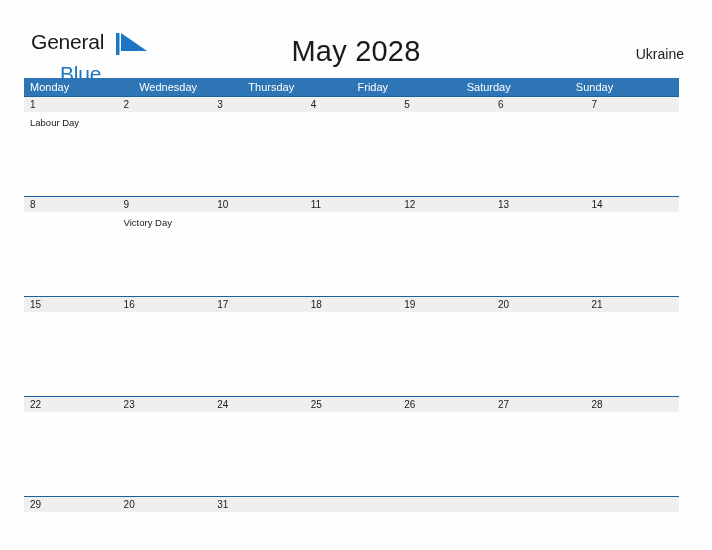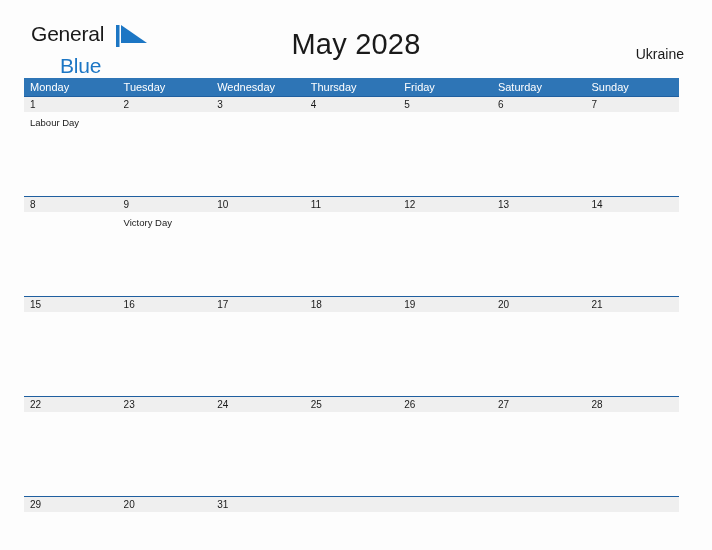--- a/index.html
+++ b/index.html
@@ -17,21 +17,21 @@
 
   
   .page-header {
     position: relative;
     height: 78px;
   }
 
   .brand {
     position: absolute;
     left: 31px;
-    top: 23px;
+    top: 31px;
     width: 100px;
     height: 40px;
     line-height: 1;
   }
   .brand-row1 {
     display: block;
     font-size: 21px;
     color: #1a1a1a;
     letter-spacing: -0.2px;
     height: 21px;
@@ -49,21 +49,21 @@
     left: 85px;
     top: 2px;
     width: 33px;
     height: 22px;
   }
 
   .cal-title {
     position: absolute;
     left: 0;
     right: 0;
-    top: 28px;
+    top: 35px;
     text-align: center;
     font-size: 29px;
     color: #1a1a1a;
     font-weight: normal;
     margin: 0;
     letter-spacing: 0.2px;
   }
 
   .country-label {
     position: absolute;
@@ -150,21 +150,20 @@
 
   <h1 class="cal-title">May 2028</h1>
 
   <div class="country-label">Ukraine</div>
 </div>
 
 <div class="calendar">
 
   <div class="weekday-header">
     <div class="weekday-cell">Monday</div>
-    <div class="weekday-cell">Tuesday</div>
     <div class="weekday-cell">Wednesday</div>
     <div class="weekday-cell">Thursday</div>
     <div class="weekday-cell">Friday</div>
     <div class="weekday-cell">Saturday</div>
     <div class="weekday-cell">Sunday</div>
   </div>
 
   <div class="week-row">
     <div class="day-number-strip">
       <div class="day-number">1</div>

